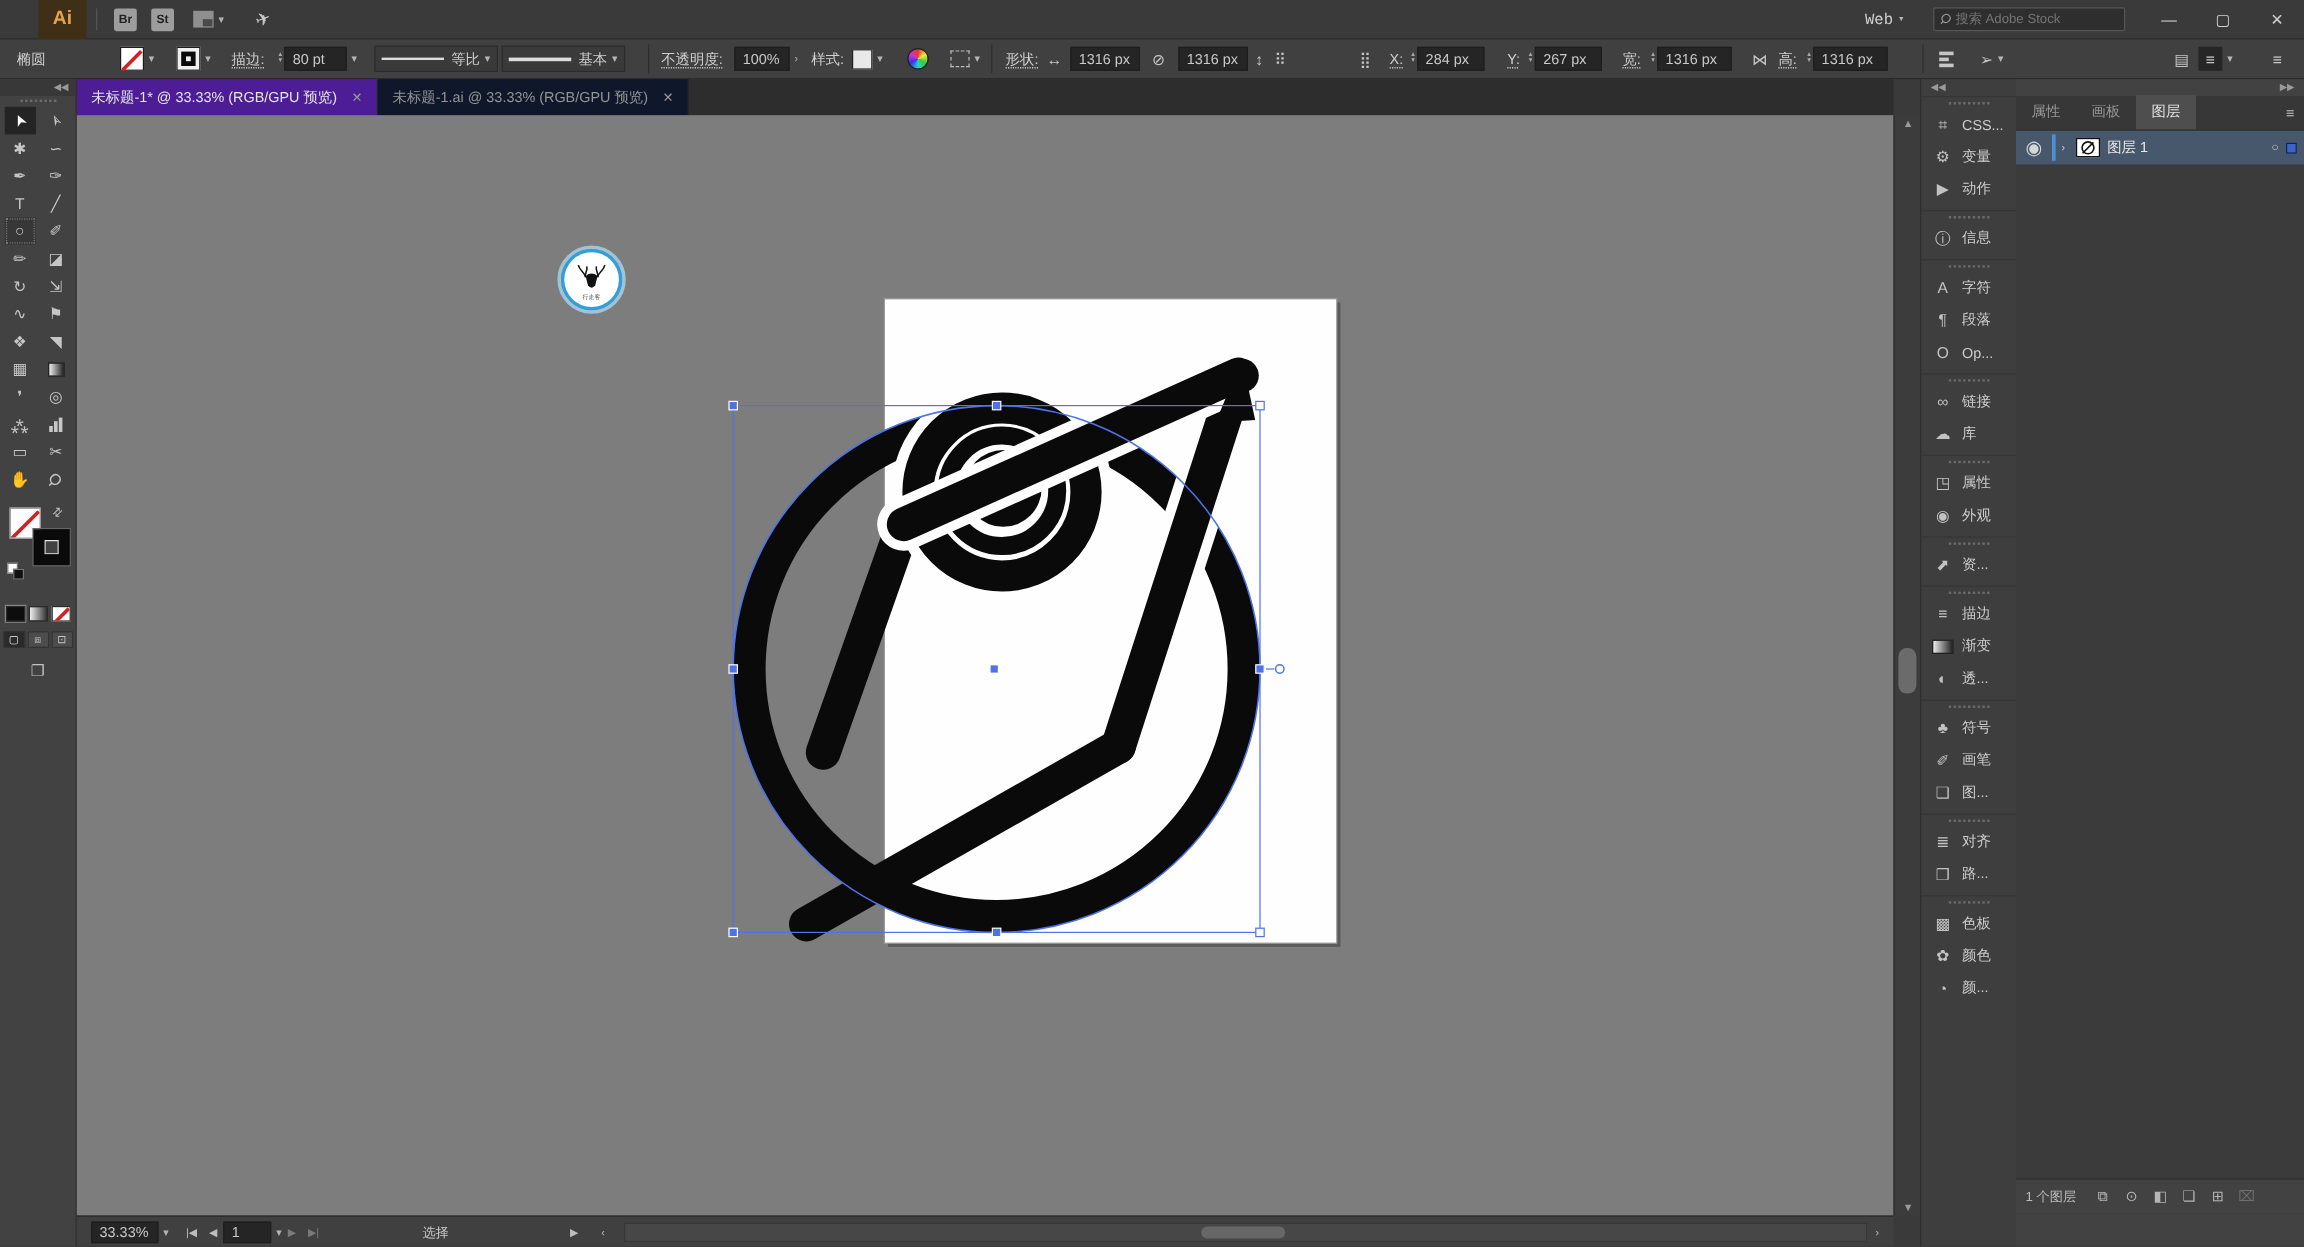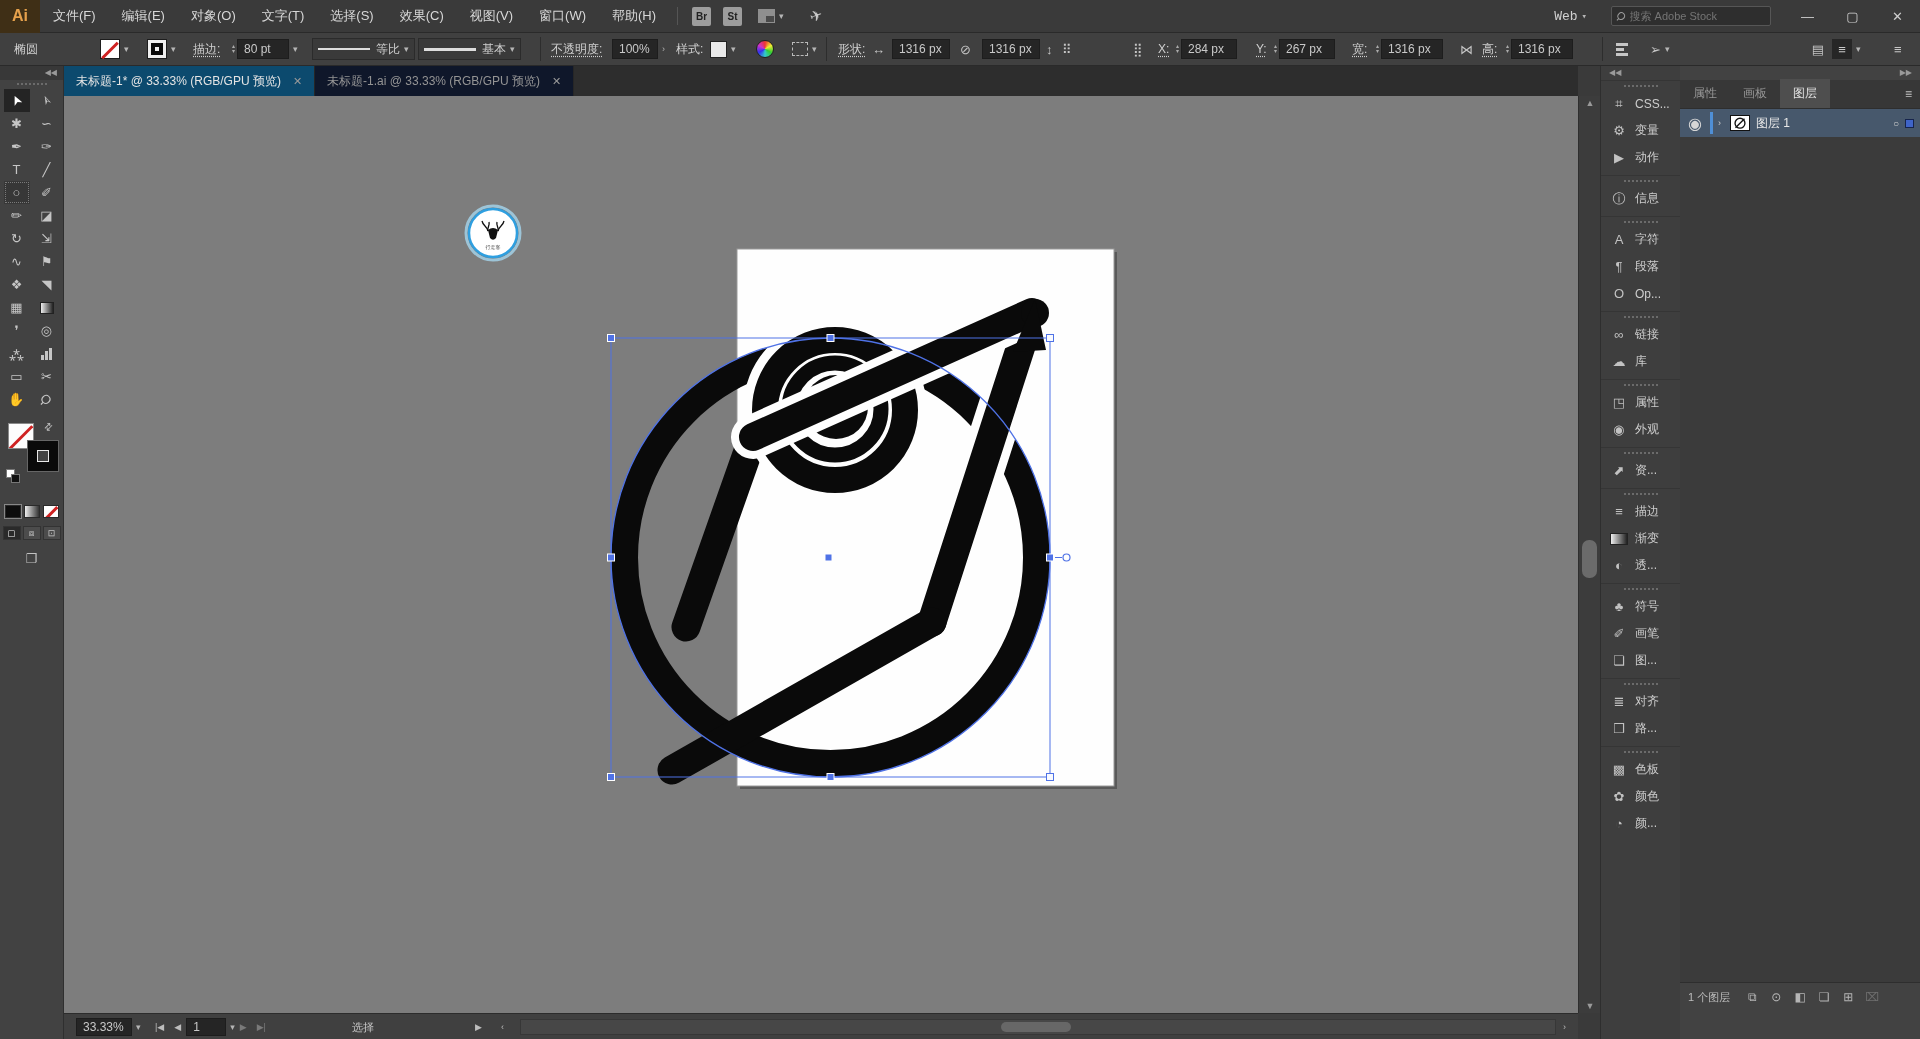--- a/index.html
+++ b/index.html
@@ -2,21 +2,21 @@
 <html><head>
 <meta charset="utf-8">
 <style>
   * { margin:0; padding:0; box-sizing:border-box; }
   html,body { width:1920px; height:1039px; overflow:hidden; background:#323232;
               font-family:"Liberation Sans", sans-serif; }
   .app { position:relative; width:1920px; height:1039px; background:#3a3a3a; color:#d6d6d6; }
 
   
   .menubar { position:absolute; left:0; top:0; width:1920px; height:33px; background:#3a3a3a;
-             display:flex; align-items:center; border-bottom:1px solid #2a2a2a; }
+             display:flex; align-items:center; border-bottom:1px solid #2a2a2a;padding-left:32px; }
   .ai-logo { width:40px; height:33px; background:#3f2f16; color:#e6a14c; font-weight:bold;
              display:flex; align-items:center; justify-content:center; font-size:16px; }
   .menu-item { padding:0 13px; font-size:13px; color:#d8d8d8; height:33px; display:flex; align-items:center; cursor:default; }
   .mb-sep { width:1px; height:18px; background:#555; margin:0 8px; }
   .sq-btn { width:19px; height:19px; background:#9d9d9d; color:#222; font-size:10px; font-weight:bold;
             display:flex; align-items:center; justify-content:center; border-radius:2px; margin:0 6px; }
   .arrange-icon { width:17px; height:14px; margin-left:10px; background:#8f8f8f; position:relative; }
   .arrange-icon i { position:absolute; right:1px; bottom:1px; width:8px; height:6px; background:#4a4a4a; }
   .gpu-icon { font-size:15px; color:#c9c9c9; transform:rotate(-20deg); margin-left:26px; }
   .chev { font-size:9px; color:#b5b5b5; margin-left:4px; }
@@ -55,21 +55,21 @@
   .icon { color:#c6c6c6; font-size:13px; }
   .align-glyph { display:flex; flex-direction:column; gap:2px; }
   .align-glyph i { display:block; height:3px; background:#c6c6c6; }
   .panel-toggle { width:20px; height:20px; display:flex; align-items:center; justify-content:center; }
   .panel-toggle.active { background:#262626; }
 
   
   .tabbar { position:absolute; left:64px; top:66px; width:1514px; height:30px; background:#2d2d2d; display:flex; }
   .dtab { height:30px; display:flex; align-items:center; padding:0 12px; font-size:12px;
           background:#0f172a; color:#949494; border-right:1px solid #262626; }
-  .dtab.active { background:#0c4a6e; color:#e4e4e4; }
+  .dtab.active { background:#4c1d95; color:#e4e4e4; }
   .dtab .x { margin-left:12px; font-size:11px; color:#9a9a9a; }
 
   
   .toolbar { position:absolute; left:0; top:66px; width:64px; height:973px; background:#424242;
              border-right:1px solid #2f2f2f; }
   .tb-head { height:14px; background:#383838; color:#9a9a9a; font-size:8px; text-align:right; padding:2px 6px 0 0; }
   .tb-grip { width:30px; margin:3px auto 4px; border-top:2px dotted #6b6b6b; }
   .tools { display:grid; grid-template-columns:26px 26px; justify-content:center; gap:0 4px; }
   .tool { width:26px; height:23px; display:flex; align-items:center; justify-content:center;
           color:#c6c6c6; font-size:13px; }
@@ -153,31 +153,20 @@
   .p-foot .fic { width:24px; text-align:center; color:#b5b5b5; font-size:12px; }
   .p-foot .fic.dim { color:#6f6f6f; }
 </style>
 </head>
 <body>
 
 <div class="app">
 
   <div class="menubar">
     <div class="ai-logo">Ai</div>
-    <div id="menu-items" style="display:flex;">
-        <div class="menu-item">文件(F)</div>
-        <div class="menu-item">编辑(E)</div>
-        <div class="menu-item">对象(O)</div>
-        <div class="menu-item">文字(T)</div>
-        <div class="menu-item">选择(S)</div>
-        <div class="menu-item">效果(C)</div>
-        <div class="menu-item">视图(V)</div>
-        <div class="menu-item">窗口(W)</div>
-        <div class="menu-item">帮助(H)</div>
-      </div>
     <div class="mb-sep"></div>
     <div class="sq-btn">Br</div>
     <div class="sq-btn">St</div>
     <div class="arrange-icon">
         <i></i>
       </div>
     <span class="chev">▾</span>
     <span class="gpu-icon">✈</span>
     <div class="spacer"></div>
     <div class="workspace">

